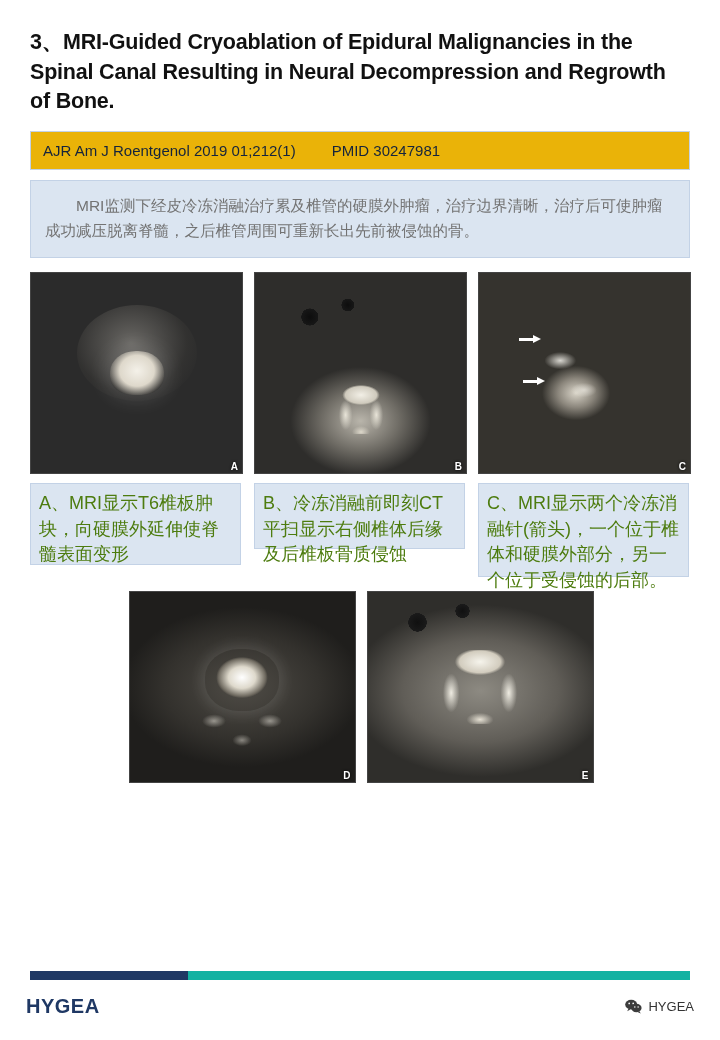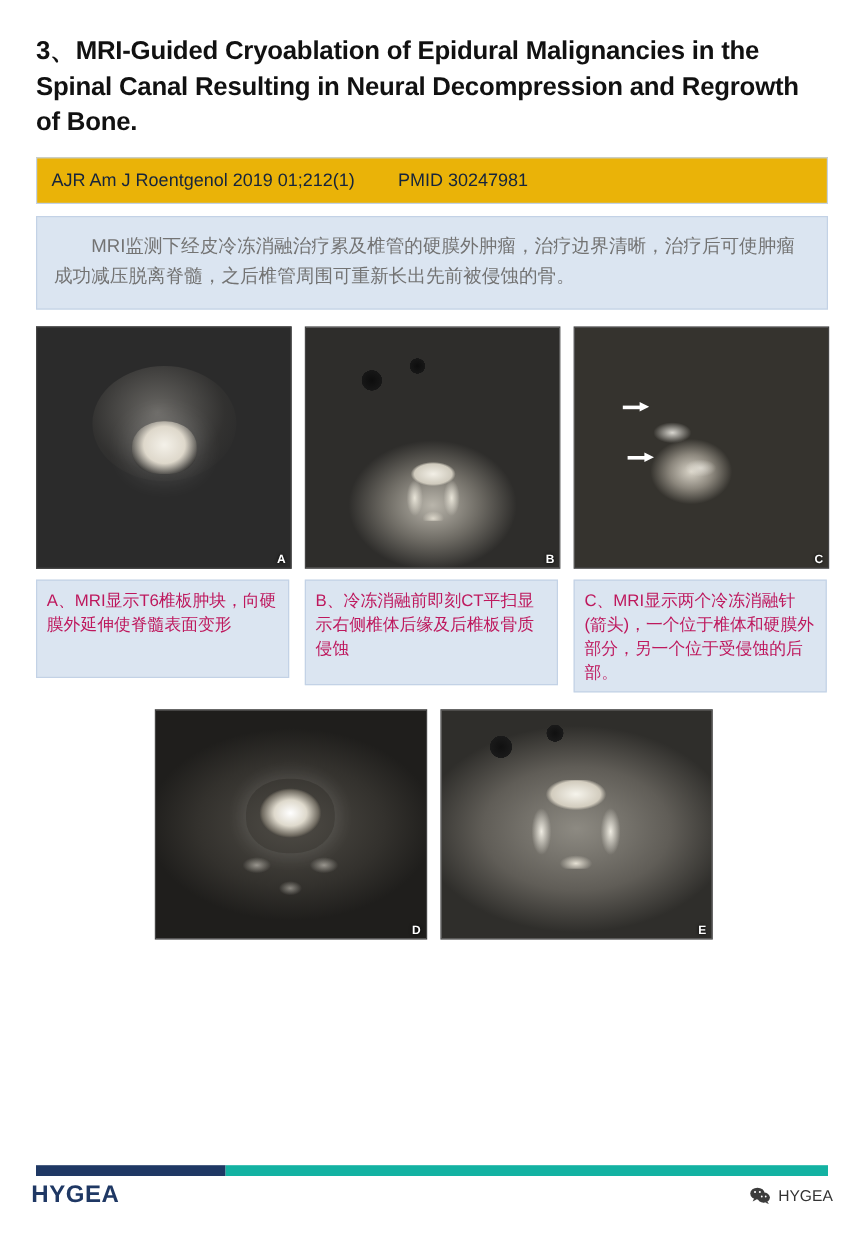--- a/index.html
+++ b/index.html
@@ -77,23 +77,23 @@
     bottom: 1px;
     color: #ffffff;
     font-size: 10px;
     font-weight: bold;
     z-index: 5;
     text-shadow: 0 0 3px #000;
   }
   .caption {
     background: #dbe5f1;
     border: 1px solid #c3d2e6;
-    font-size: 14px;
+    font-size: 18px;
     line-height: 1.42;
-    color: #be185d;
+    color: #4d7c0f;
     padding: 7px 8px 8px 8px;
     margin-top: 9px;
     box-sizing: border-box;
   }
   .row2-wrap {
     margin-top: 14px;
   }
 
   
   .mri-a {
@@ -240,21 +240,21 @@
     background: #1f3864;
   }
   .bar-right {
     flex: 1;
     background: #13b2a2;
   }
   .footer {
     position: absolute;
     left: 0;
     right: 0;
-    bottom: 18px;
+    bottom: 8px;
     height: 52px;
     display: flex;
     align-items: center;
     justify-content: space-between;
     padding: 0 26px;
     box-sizing: border-box;
   }
   .brand {
     font-size: 20px;
     font-weight: bold;
@@ -289,21 +289,21 @@
       <div class="fig-img mri-a" style="width:211px;height:200px;">
         <span class="fig-label">A</span>
       </div>
       <div class="caption" style="height:82px;">A、MRI显示T6椎板肿块，向硬膜外延伸使脊髓表面变形</div>
     </div>
 
     <div class="fig-col" style="width:211px;">
       <div class="fig-img ct-b" style="width:211px;height:200px;">
         <span class="fig-label">B</span>
       </div>
-      <div class="caption" style="height:88px;">B、冷冻消融前即刻CT平扫显示右侧椎体后缘及后椎板骨质侵蚀</div>
+      <div class="caption" style="height:66px;">B、冷冻消融前即刻CT平扫显示右侧椎体后缘及后椎板骨质侵蚀</div>
     </div>
 
     <div class="fig-col" style="width:211px;">
       <div class="fig-img mri-c" style="width:211px;height:200px;">
         <span class="arrow-marker" style="left:40px;top:62px;">
           <span class="shaft"></span>
             <span class="head"></span>
         </span>
         <span class="arrow-marker" style="left:44px;top:104px;">
           <span class="shaft"></span>

